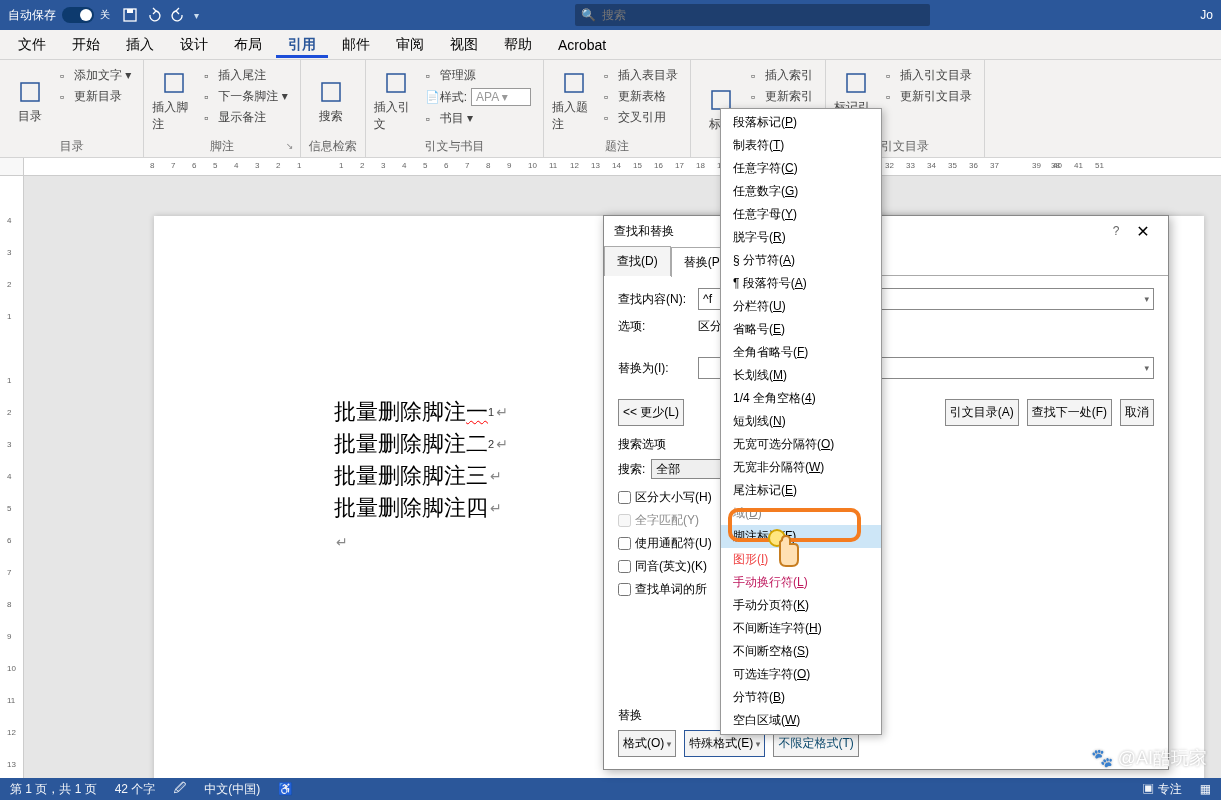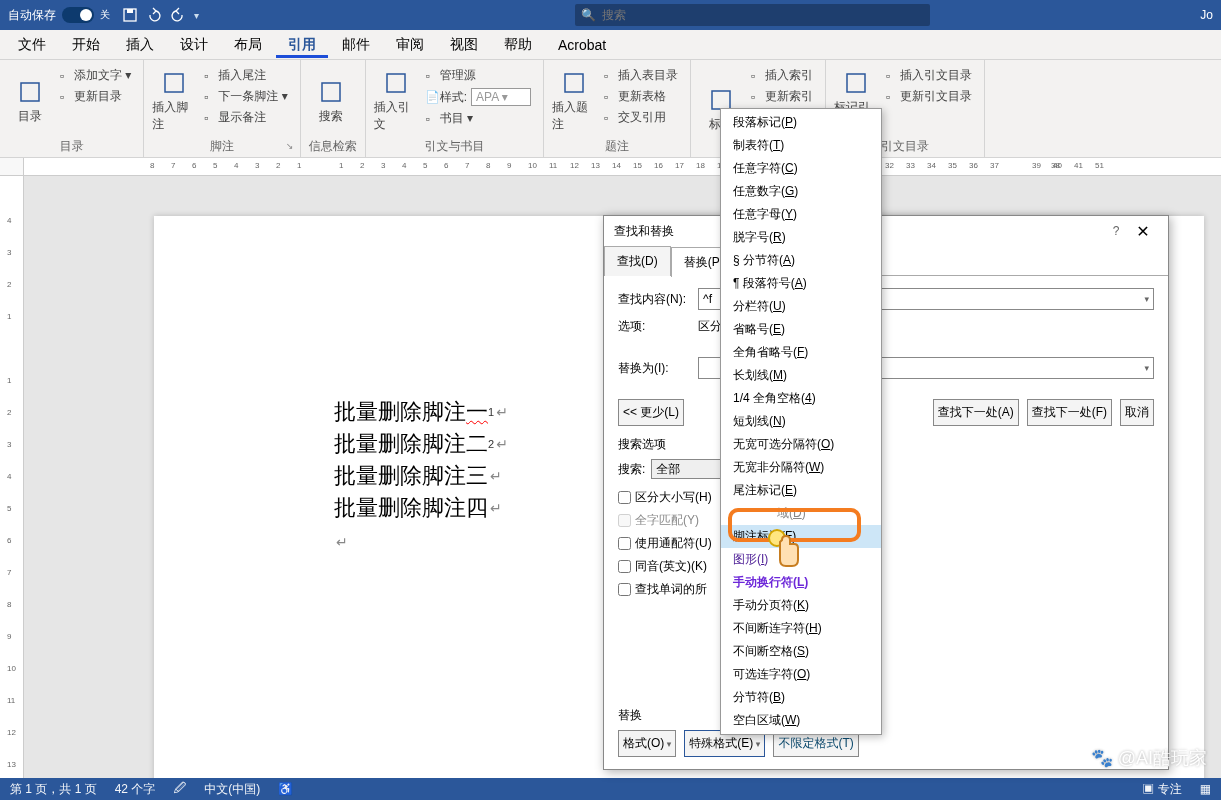--- a/index.html
+++ b/index.html
@@ -383,21 +383,21 @@
     <div class="row">
       <label>替换为(I):</label>
       <div class="txt">
           <span></span>
           <span class="dd">▾</span>
         </div>
     </div>
     <div class="btnrow">
       <button class="dbtn">&lt;&lt; 更少(L)</button>
       <div style="flex:1"></div>
-      <button class="dbtn">查找下一处(A)</button>
+      <button class="dbtn">引文目录(A)</button>
       <button class="dbtn">查找下一处(F)</button>
       <button class="dbtn">取消</button>
     </div>
     <div class="section-label">搜索选项</div>
     <div class="search-line">
       <span>搜索:</span>
       <select><option>全部</option></select>
     </div>
     <div class="chkgrid">
       <div class="chkcol" id="chkL">
@@ -445,24 +445,24 @@
     <div class="item">¶ 段落符号(<span class="ul">A</span>)</div>
     <div class="item">分栏符(<span class="ul">U</span>)</div>
     <div class="item">省略号(<span class="ul">E</span>)</div>
     <div class="item">全角省略号(<span class="ul">F</span>)</div>
     <div class="item">长划线(<span class="ul">M</span>)</div>
     <div class="item">1/4 全角空格(<span class="ul">4</span>)</div>
     <div class="item">短划线(<span class="ul">N</span>)</div>
     <div class="item">无宽可选分隔符(<span class="ul">O</span>)</div>
     <div class="item">无宽非分隔符(<span class="ul">W</span>)</div>
     <div class="item">尾注标记(<span class="ul">E</span>)</div>
-    <div class="item" style="color: rgb(136, 136, 136); margin-left: 44px;">域(<span class="ul">D</span>)</div>
+    <div class="item" style="color: rgb(136, 136, 136);">域(<span class="ul">D</span>)</div>
     <div class="item highlight">脚注标记(<span class="ul">F</span>)</div>
-    <div class="item" style="color: #4c1d95;">图形(<span class="ul">I</span>)</div>
-    <div class="item" style="color: #6d28d9; font-weight: bold;">手动换行符(<span class="ul">L</span>)</div>
+    <div class="item" style="color: #ef4444;">图形(<span class="ul">I</span>)</div>
+    <div class="item" style="color: #be185d;">手动换行符(<span class="ul">L</span>)</div>
     <div class="item">手动分页符(<span class="ul">K</span>)</div>
     <div class="item">不间断连字符(<span class="ul">H</span>)</div>
     <div class="item">不间断空格(<span class="ul">S</span>)</div>
     <div class="item">可选连字符(<span class="ul">O</span>)</div>
     <div class="item">分节符(<span class="ul">B</span>)</div>
     <div class="item">空白区域(<span class="ul">W</span>)</div>
   </div>
 
 <div class="highlight-box" style="left:728px;top:508px;width:133px;height:34px;"></div>
 <div class="click-cursor" style="left:765px;top:526px;">

